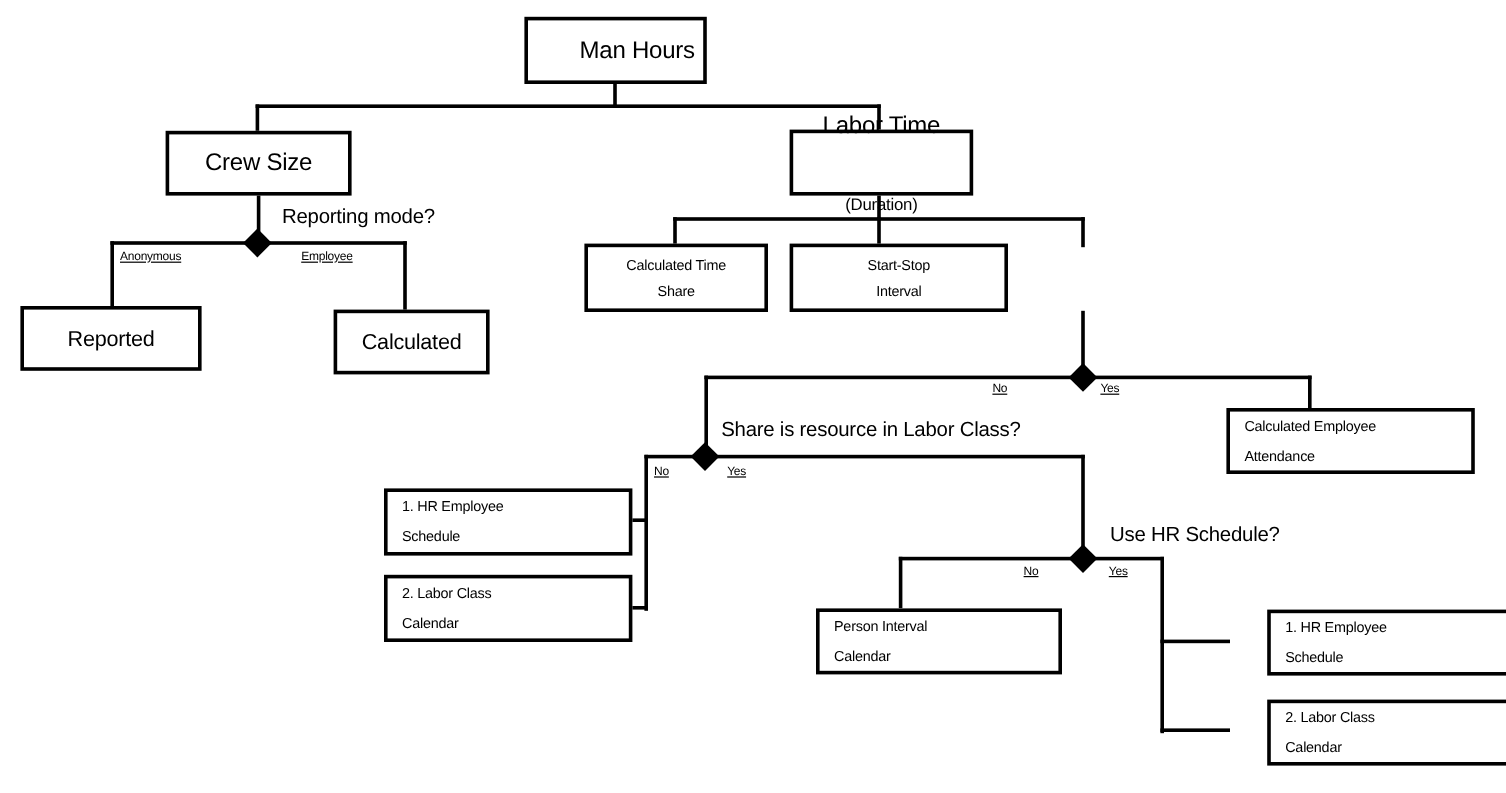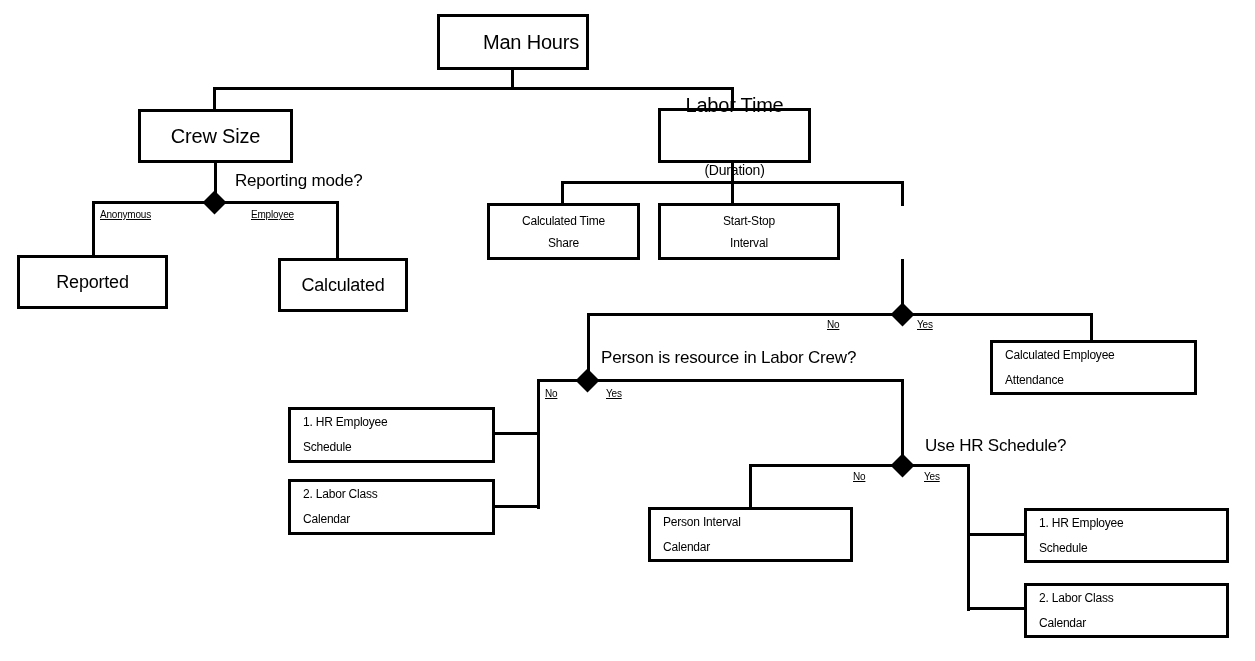--- a/index.html
+++ b/index.html
@@ -36,20 +36,21 @@
     color: var(--text);
   }
   .box.big { font-size: 20px; line-height: 24px; }
   .box.mid-single { font-size: 18px; text-align: right; }
   .box.left-align {
     align-items: flex-start;
     text-align: left;
     padding-left: 12px;
     padding-right: 8px;
     line-height: 25px;
+    margin-left: 32px;
   }
   .box .sub { font-size: 14px; line-height: 18px; }
   .box .l1 { display: block; }
   
   .edge {
     position: absolute;
     background: var(--line);
   }
   
   .diamond {
@@ -112,21 +113,21 @@
   <div class="diamond" style="left:579px; top:372px;"></div>
   <div class="diamond" style="left:894px; top:457px;"></div>
 
   <div class="lbl" style="left:235px; top:171px;">Reporting mode?</div>
   <div class="lbl branch" style="left:100px; top:209px;">Anonymous</div>
   <div class="lbl branch" style="left:251px; top:209px;">Employee</div>
 
   <div class="lbl branch" style="left:827px; top:319px;">No</div>
   <div class="lbl branch" style="left:917px; top:319px;">Yes</div>
 
-  <div class="lbl" style="left:601px; top:348px;">Person is resource in Labor Crew?</div>
+  <div class="lbl" style="left:601px; top:348px;">Share is resource in Labor Class?</div>
   <div class="lbl branch" style="left:545px; top:388px;">No</div>
   <div class="lbl branch" style="left:606px; top:388px;">Yes</div>
 
   <div class="lbl" style="left:925px; top:436px;">Use HR Schedule?</div>
   <div class="lbl branch" style="left:853px; top:471px;">No</div>
   <div class="lbl branch" style="left:924px; top:471px;">Yes</div>
 
   <div class="box big" style="left:437px; top:14px; width:152px; height:56px;padding-left:36px;">
     <span class="l1">Man Hours</span>
   </div>

